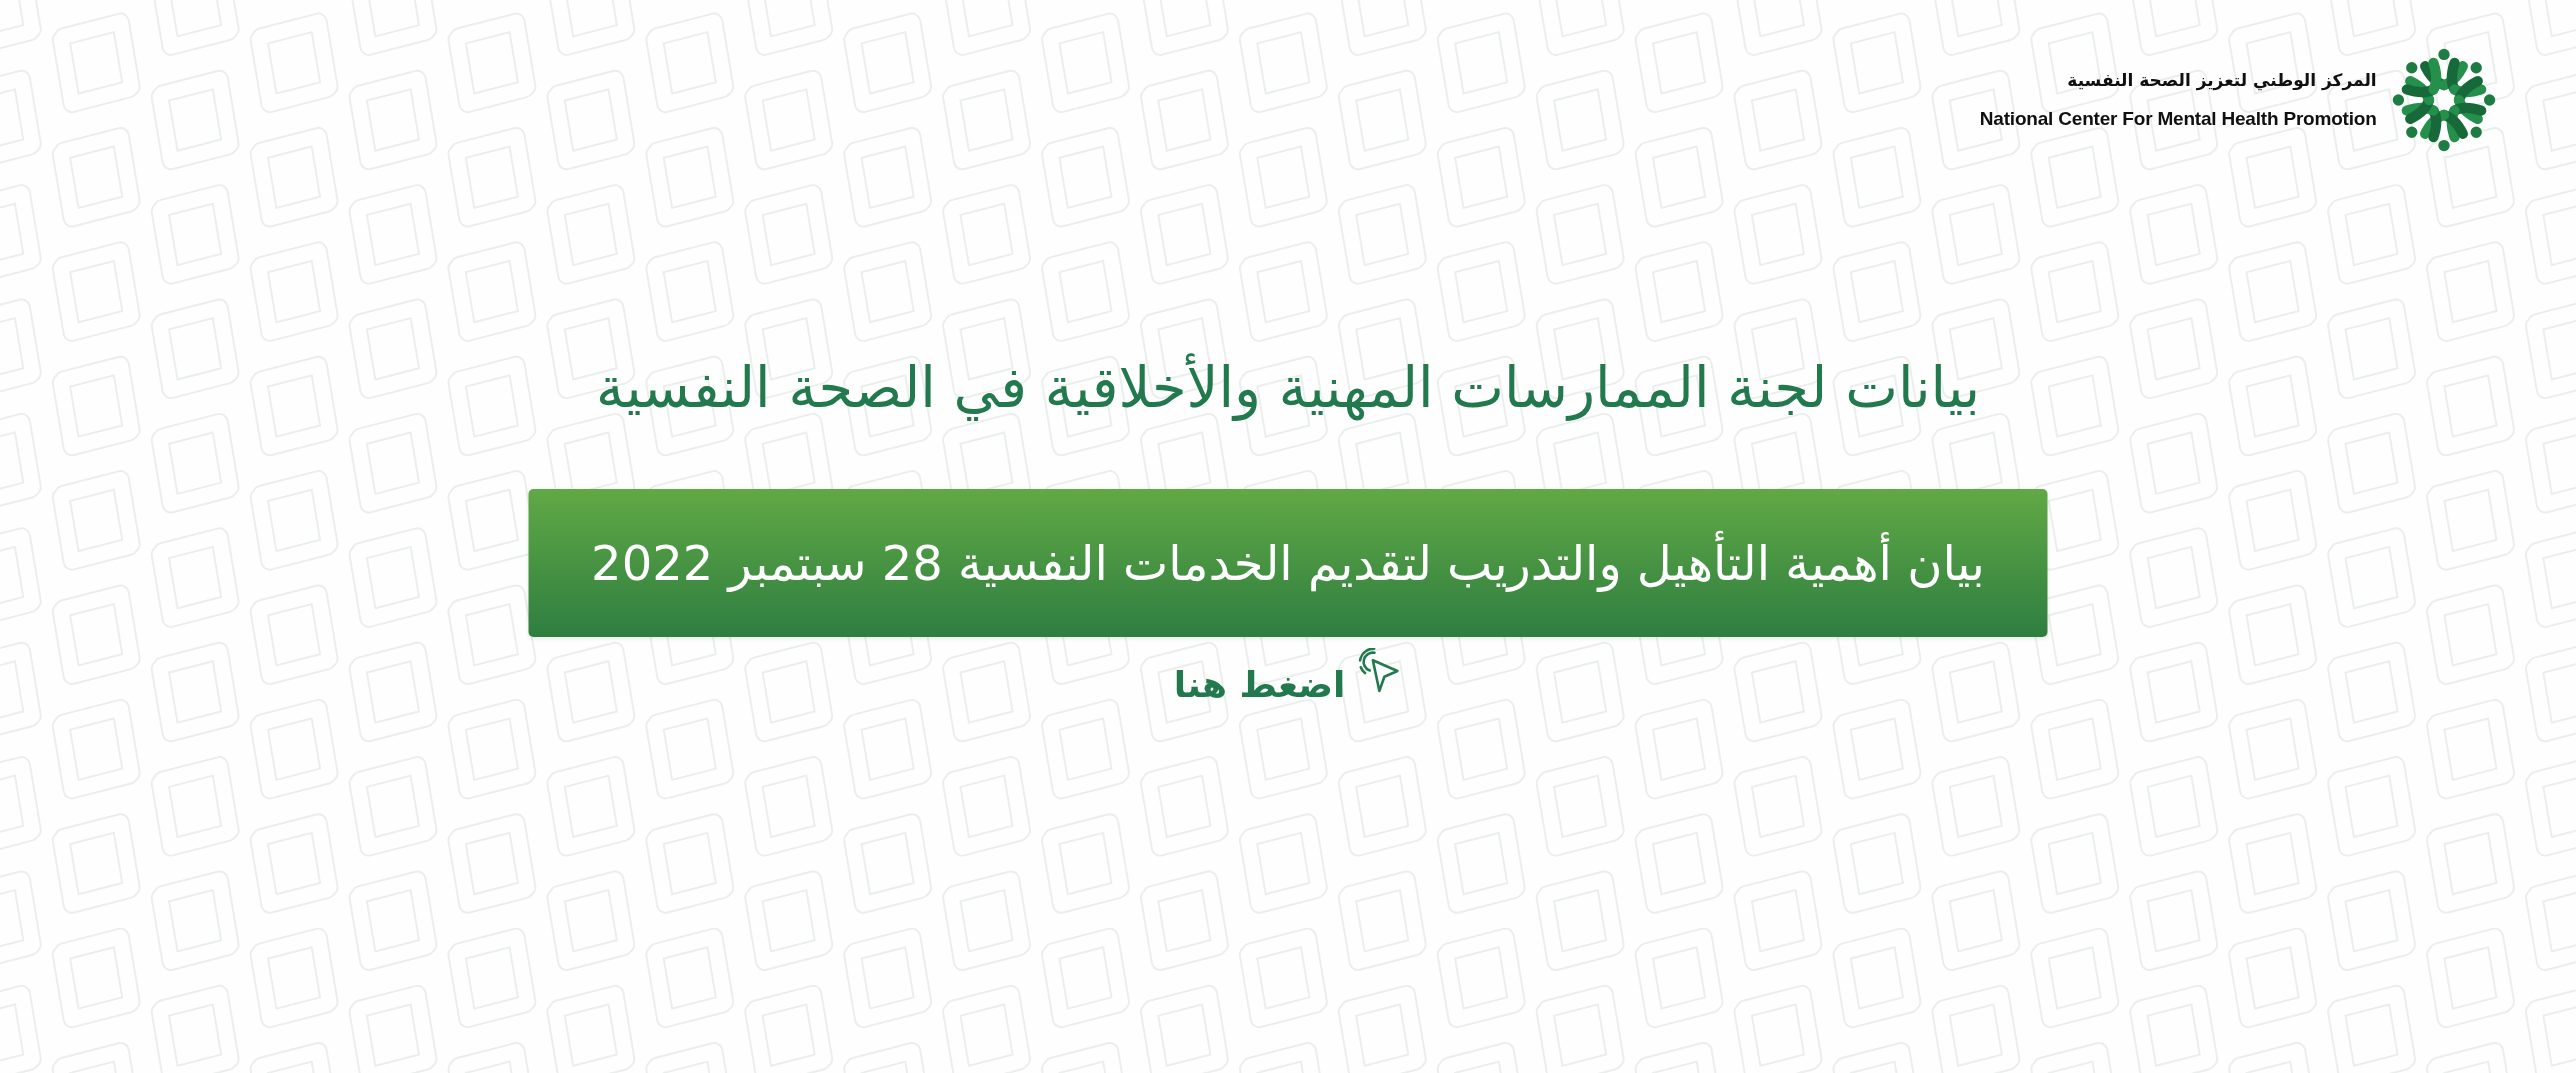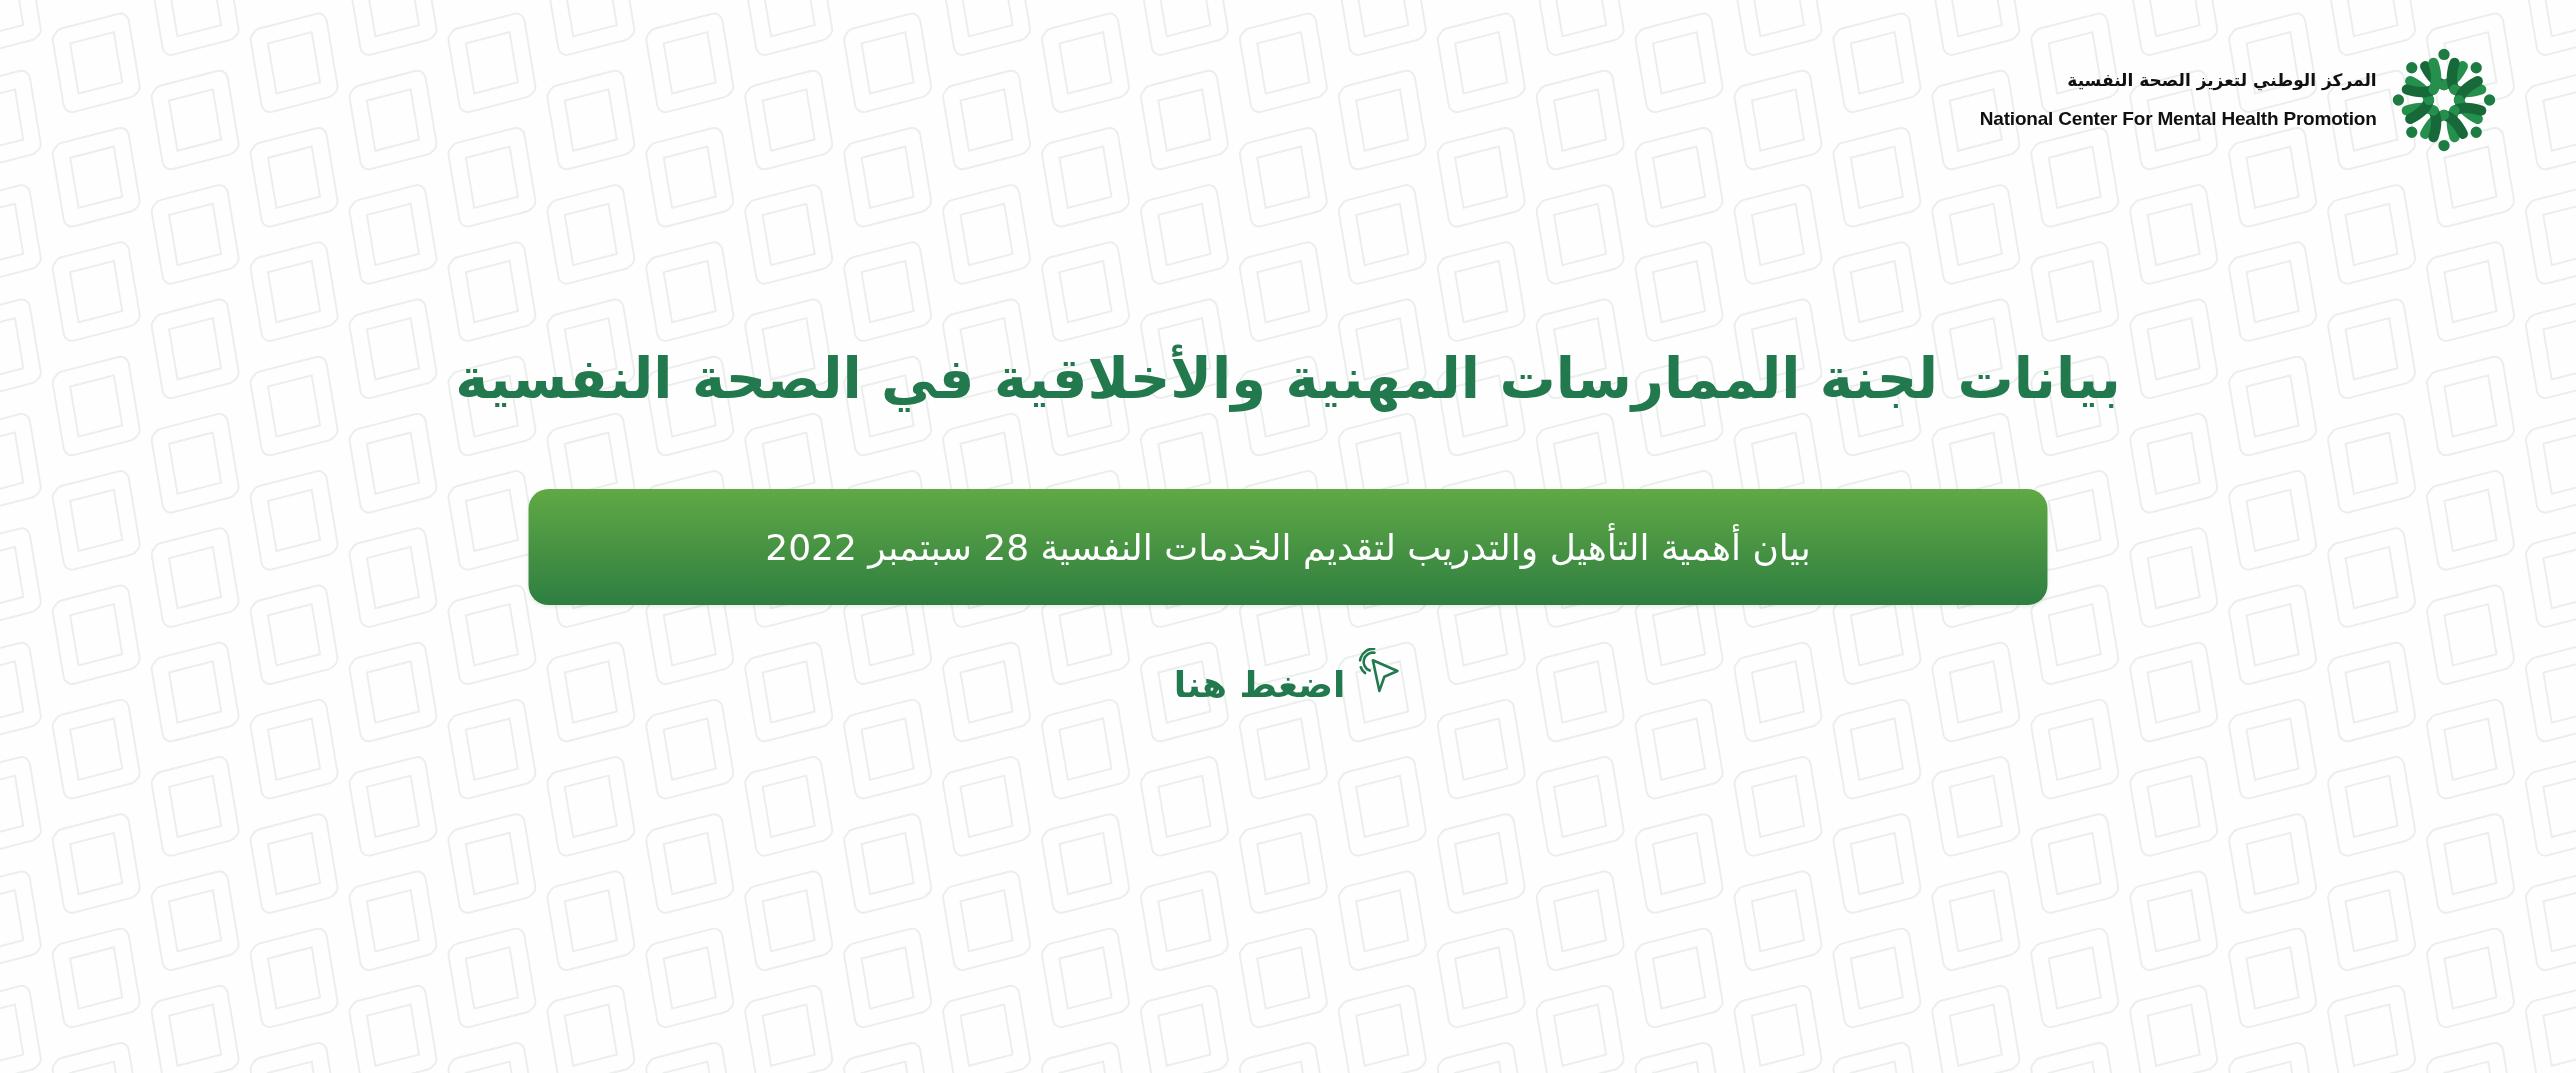--- a/index.html
+++ b/index.html
@@ -41,31 +41,31 @@
     font-size:19px;font-weight:bold;color:var(--ink);
     letter-spacing:-0.2px;margin-top:17px;white-space:nowrap;
   }
   .emblem{width:110px;height:110px;flex:0 0 auto;}
   .emblem .armL{fill:none;stroke:var(--emblem-dark);stroke-width:13;stroke-linecap:round;}
   .emblem .armR{fill:none;stroke:var(--emblem-light);stroke-width:13;stroke-linecap:round;}
   .emblem .head{fill:var(--emblem);}
 
   
   .page-title{
-    position:absolute;top:343px;left:0;right:0;margin:0;
+    position:absolute;top:343px;left:0;right:0;margin:9px;
     text-align:center;direction:rtl;
-    font-size:56px;font-weight:bold;color:var(--green);
+    font-size:56px;font-weight:normal;color:var(--green);
     line-height:1.3;white-space:nowrap;
   }
   .banner-button{
     position:absolute;top:489px;left:50%;transform:translateX(-50%);
-    width:1519px;height:116px;border-radius:20px;
+    width:1519px;height:148px;border-radius:5px;
     background:linear-gradient(180deg,var(--btn-top) 0%,var(--btn-bottom) 100%);
     display:flex;align-items:center;justify-content:center;
-    direction:rtl;color:#ffffff;font-size:36px;font-weight:500;
+    direction:rtl;color:#ffffff;font-size:48px;font-weight:500;
     white-space:nowrap;cursor:pointer;
     box-shadow:0 1.5px 3.9px rgba(40,90,50,0.10);
   }
   .cta-row{
     position:absolute;top:628px;left:0;right:0;
     display:flex;justify-content:center;align-items:center;gap:10.8px;
     direction:rtl;cursor:pointer;text-decoration:none;
   }
   .cta-label{
     color:var(--green);font-size:36px;font-weight:bold;line-height:1.4;margin-top:32px;

